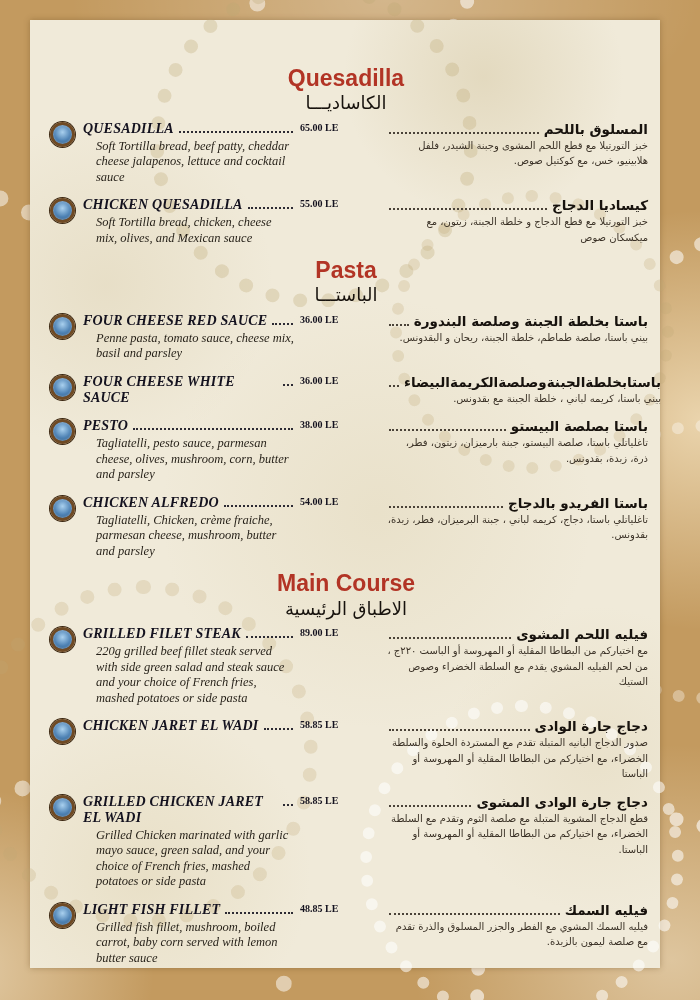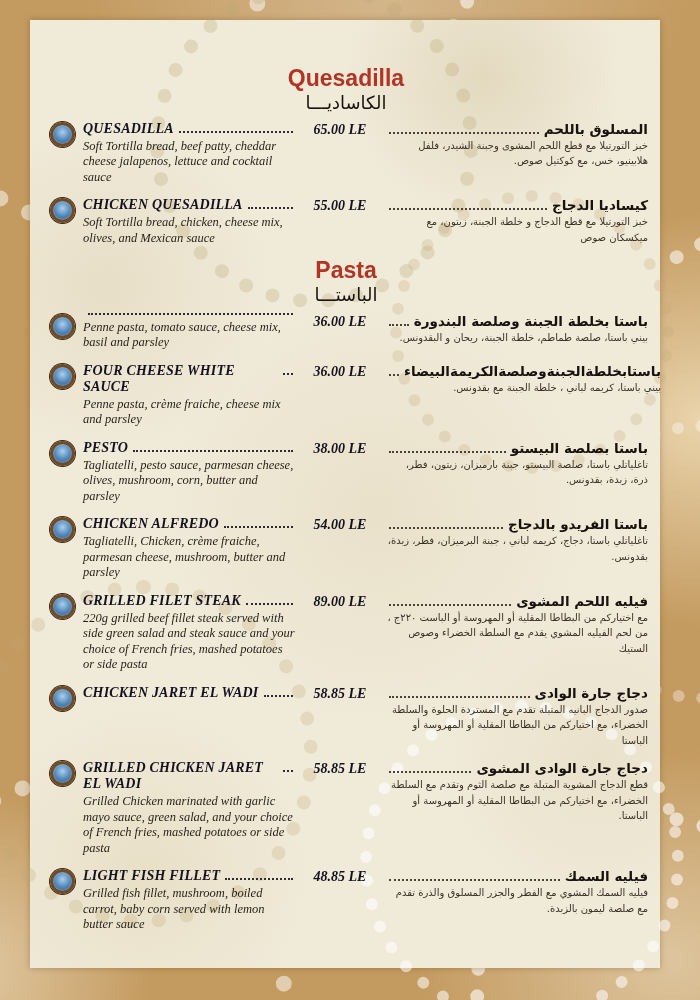--- a/index.html
+++ b/index.html
@@ -63,26 +63,25 @@
     border:3px solid #6f4a24;
     box-shadow:0 0 0 1px #3c2812, inset 0 0 2px rgba(255,255,255,.6);
   }
   .en-name-row{
     display:flex;align-items:baseline;
     font-style:italic;font-weight:700;font-size:14px;color:#14121f;
     letter-spacing:.2px;
   }
   .leader{flex:1 1 auto;border-bottom:2px dotted #2c2a33;margin:0 2px 3px 5px;min-width:10px;}
   .en-desc{
-    font-style:italic;font-size:12.5px;color:#241f17;line-height:1.24;margin-top:2px;
+    font-style:italic;font-size:12.5px;color:#241f17;line-height:1.24;margin-top:2px;margin-left:13px;
   }
   .price{
-    font-style:italic;font-weight:700;font-size:14px;color:#14121f;white-space:nowrap;
+    font-weight:700;font-size:10px;color:#14121f;white-space:nowrap;
     padding-top:1px;
-    text-align:center;
   }
   .ar-block{direction:rtl;text-align:right;padding-left:2px;}
   .ar-name-row{
     display:flex;align-items:baseline;
     font-family:"DejaVu Sans",sans-serif;font-weight:700;font-size:13.5px;color:#17120d;
   }
   .ar-name-row .leader{border-bottom:2px dotted #4a4238;margin:0 5px 3px 2px;}
   .ar-desc{
     font-family:"DejaVu Sans",sans-serif;font-size:10px;color:#3a3126;
     line-height:1.55;margin-top:1px;
@@ -154,20 +153,21 @@
       <div class="section">
         <div class="sec-head">
           <div class="sec-title-en">Pasta</div>
           <div class="sec-title-ar">الباستـــا</div>
         </div>
 
         <div class="item">
           <div class="seal"></div>
           <div>
             <div class="en-name-row">
+                <span>FOUR CHEESE RED SAUCE</span>
                 <span class="leader"></span>
               </div>
             <div class="en-desc">Penne pasta, tomato sauce, cheese mix, basil and parsley</div>
           </div>
           <div class="price">36.00  LE</div>
           <div class="ar-block">
             <div class="ar-name-row">
                 <span>باستا بخلطة الجبنة وصلصة البندورة</span>
                 <span class="leader"></span>
               </div>
@@ -175,21 +175,20 @@
           </div>
         </div>
 
         <div class="item">
           <div class="seal"></div>
           <div>
             <div class="en-name-row">
                 <span>FOUR CHEESE WHITE SAUCE</span>
                 <span class="leader"></span>
               </div>
-            <div class="en-desc">Penne pasta, crème fraiche, cheese mix and parsley</div>
           </div>
           <div class="price">36.00  LE</div>
           <div class="ar-block">
             <div class="ar-name-row">
                 <span>باستابخلطةالجبنةوصلصةالكريمةالبيضاء</span>
                 <span class="leader"></span>
               </div>
             <div class="ar-desc">بيني باستا، كريمه لباني ، خلطة الجبنة مع بقدونس.</div>
           </div>
         </div>
@@ -227,20 +226,24 @@
             <div class="ar-name-row">
                 <span>باستا الفريدو بالدجاج</span>
                 <span class="leader"></span>
               </div>
             <div class="ar-desc">تاغلياتلي باستا، دجاج، كريمه لباني ، جبنة البرميزان، فطر، زبدة، بقدونس.</div>
           </div>
         </div>
       </div>
 
       <div class="section">
+        <div class="sec-head">
+          <div class="sec-title-en">Main Course</div>
+          <div class="sec-title-ar">الاطباق الرئيسية</div>
+        </div>
 
         <div class="item">
           <div class="seal"></div>
           <div>
             <div class="en-name-row">
                 <span>GRILLED FILET STEAK</span>
                 <span class="leader"></span>
               </div>
             <div class="en-desc">220g grilled beef fillet steak served with side green salad and steak sauce and your choice of French fries, mashed potatoes or side pasta</div>
           </div>

